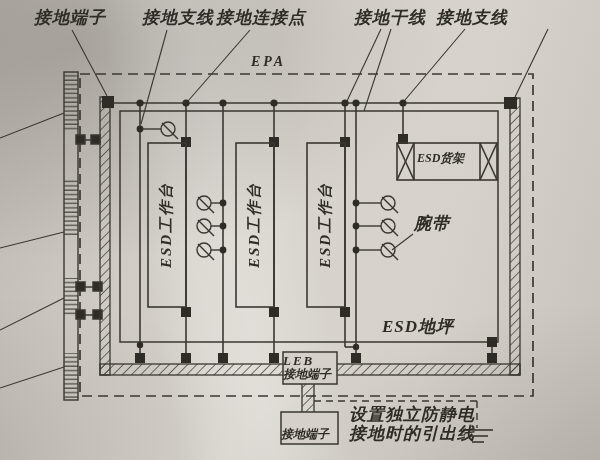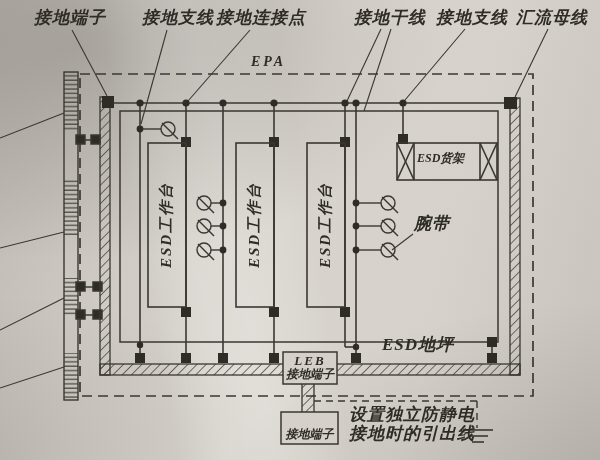--- a/index.html
+++ b/index.html
@@ -21,21 +21,21 @@
   }
   .lbl.small{font-size:12px;letter-spacing:0;}
   .lbl.mid{font-size:13px;letter-spacing:2px;}
   .vtext{
     position:absolute;width:164px;height:20px;text-align:center;
     transform:rotate(-90deg);font-size:15px;letter-spacing:2px;
     color:#2f2c27;font-weight:600;white-space:nowrap;
   }
   .epa{font-size:14px;letter-spacing:3px;font-weight:600;}
   .shelf{font-size:12px;letter-spacing:0;}
-  .boxlbl{text-align:center;}
+  .boxlbl{}
 </style>
 </head>
 <body>
 
 <div id="photo">
 
   <svg width="600" height="460" viewBox="0 0 600 460">
     <defs>
       <pattern id="hatch" width="6.5" height="6.5" patternUnits="userSpaceOnUse" patternTransform="rotate(45)">
         <line x1="0" y1="0" x2="0" y2="6.5" stroke="#3a3732" stroke-width="1.4"></line>
@@ -208,31 +208,30 @@
       <line x1="548" y1="29" x2="515" y2="97"></line>
       <line x1="413" y1="234" x2="392" y2="250"></line>
     </g>
   </svg>
 
   <div class="lbl" style="left:34px;top:9px;">接地端子</div>
   <div class="lbl" style="left:142px;top:9px;">接地支线</div>
   <div class="lbl" style="left:216px;top:9px;">接地连接点</div>
   <div class="lbl" style="left:354px;top:9px;">接地干线</div>
   <div class="lbl" style="left:436px;top:9px;">接地支线</div>
-  <div class="lbl" style="left:516px;top:9px;">汇流母线</div>
 
   <div class="lbl epa" style="left:251px;top:55px;">EPA</div>
 
   <div class="vtext" style="left:85px;top:215px;">ESD工作台</div>
   <div class="vtext" style="left:173px;top:215px;">ESD工作台</div>
   <div class="vtext" style="left:244px;top:215px;">ESD工作台</div>
 
   <div class="lbl shelf" style="left:417px;top:152px;">ESD货架</div>
   <div class="lbl" style="left:414px;top:215px;">腕带</div>
-  <div class="lbl" style="left:382px;top:336px;">ESD地坪</div>
+  <div class="lbl" style="left:382px;top:318px;">ESD地坪</div>
 
   <div class="lbl mid boxlbl" style="left:283px;top:354px;width:54px;">LEB</div>
   <div class="lbl small boxlbl" style="left:283px;top:368px;width:54px;">接地端子</div>
   <div class="lbl mid boxlbl" style="left:281px;top:414px;width:57px;margin-top:43px;">MEB</div>
   <div class="lbl small boxlbl" style="left:281px;top:428px;width:57px;">接地端子</div>
 
   <div class="lbl" style="left:349px;top:406px;">设置独立防静电</div>
   <div class="lbl" style="left:349px;top:425px;">接地时的引出线</div>
 </div>
 

